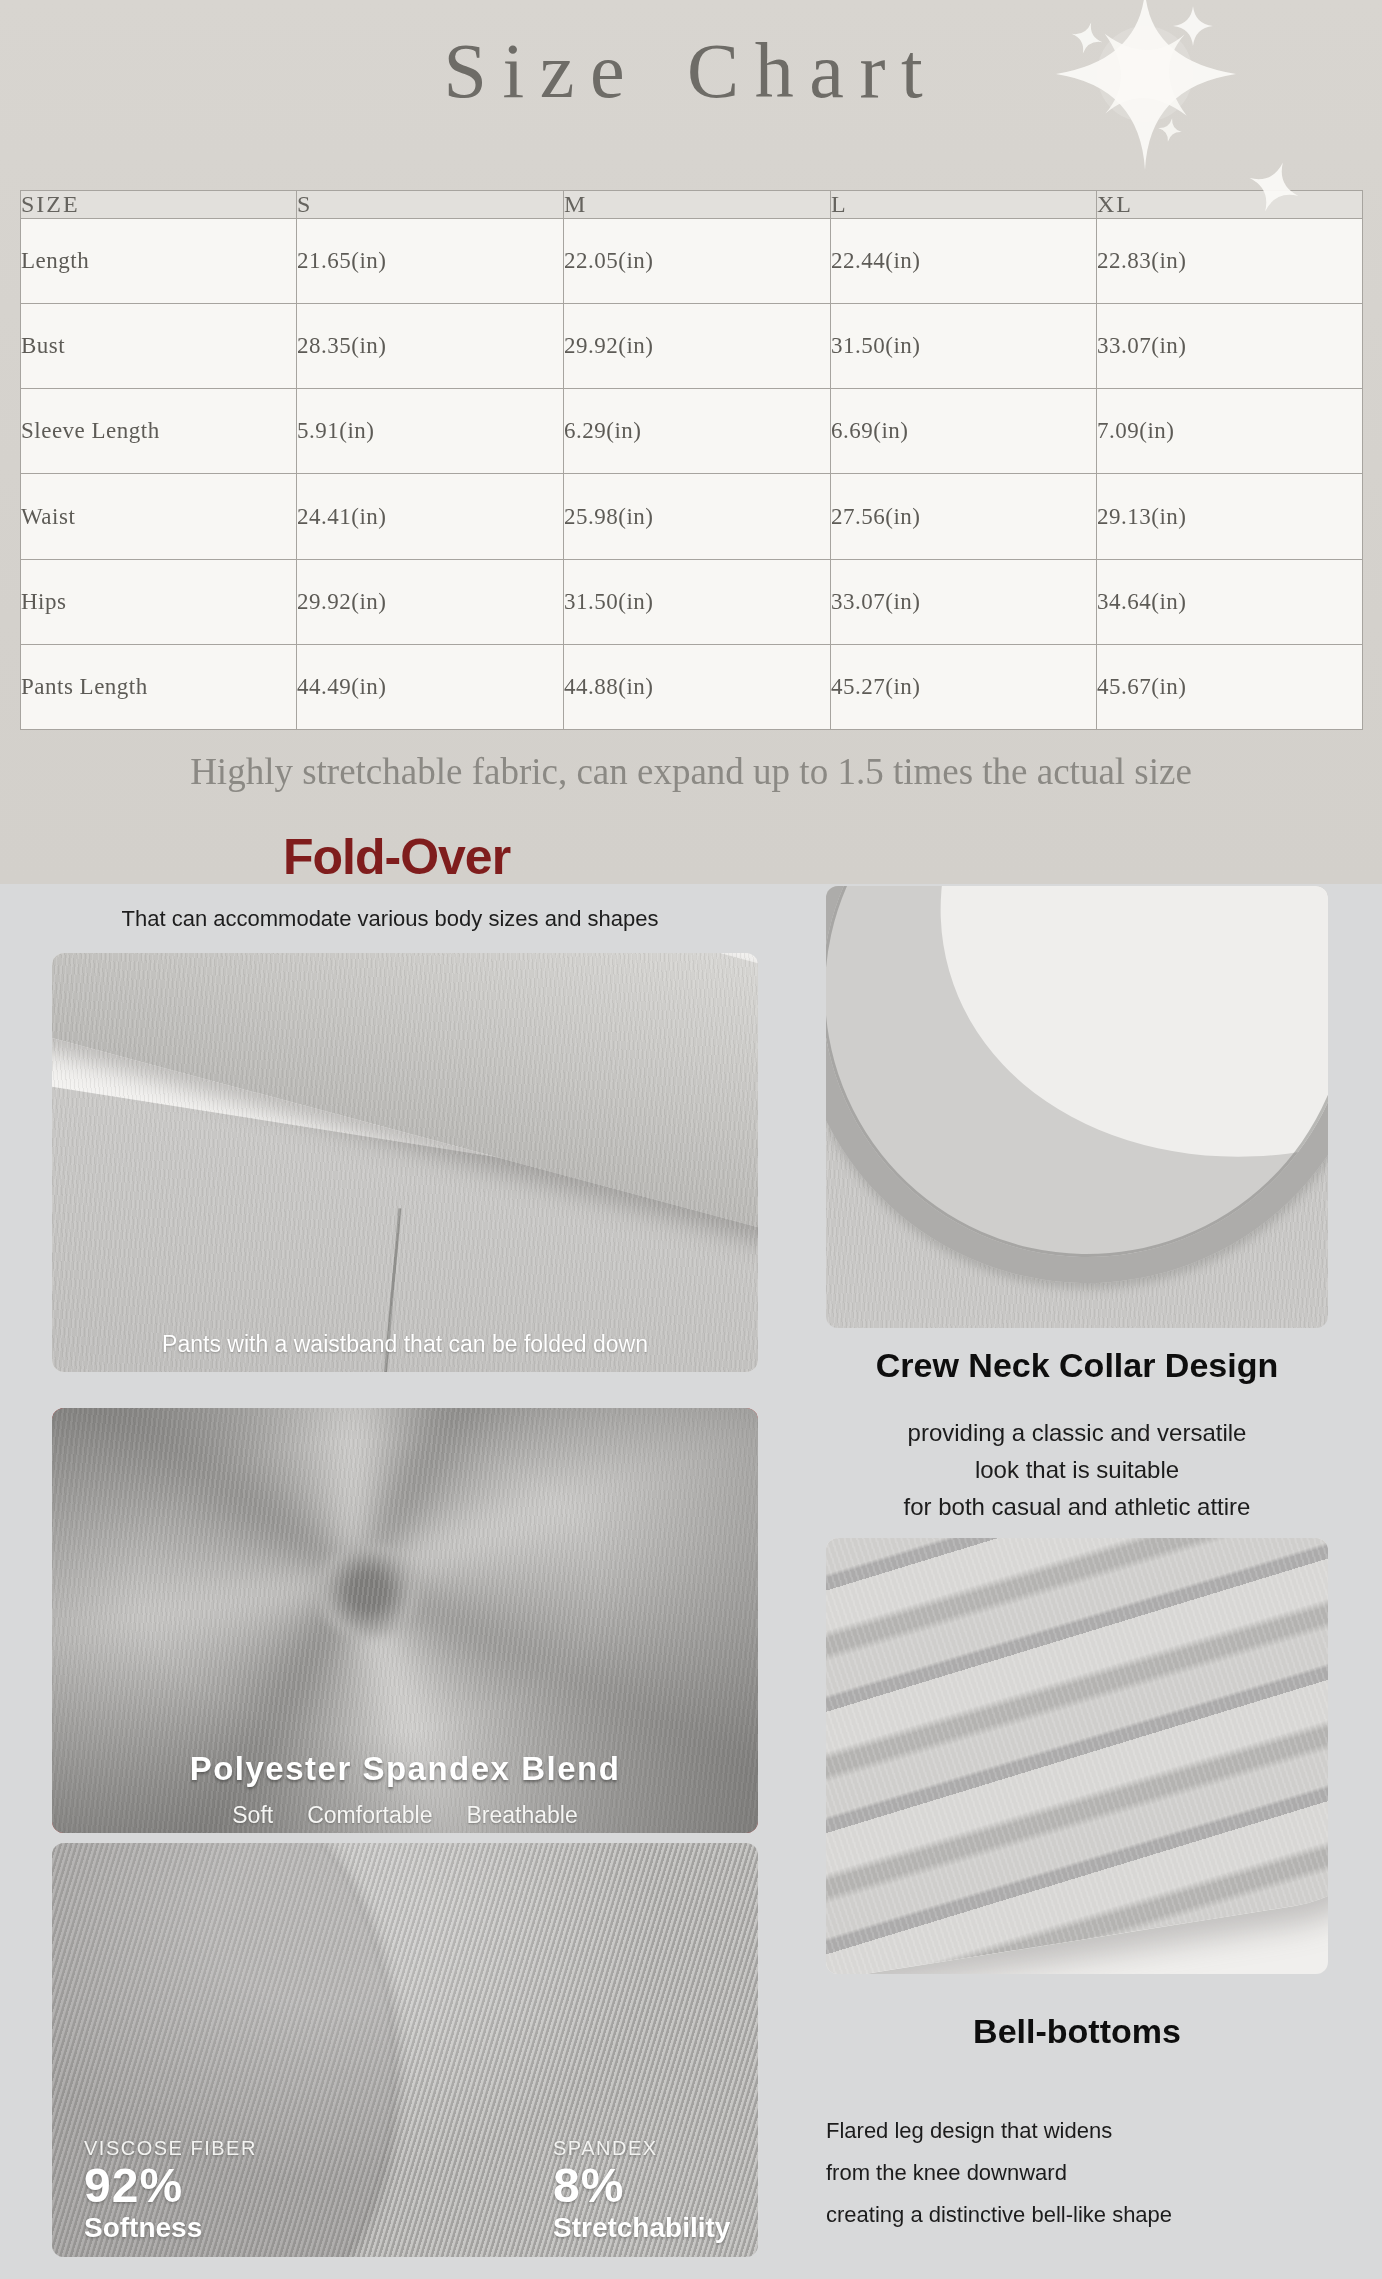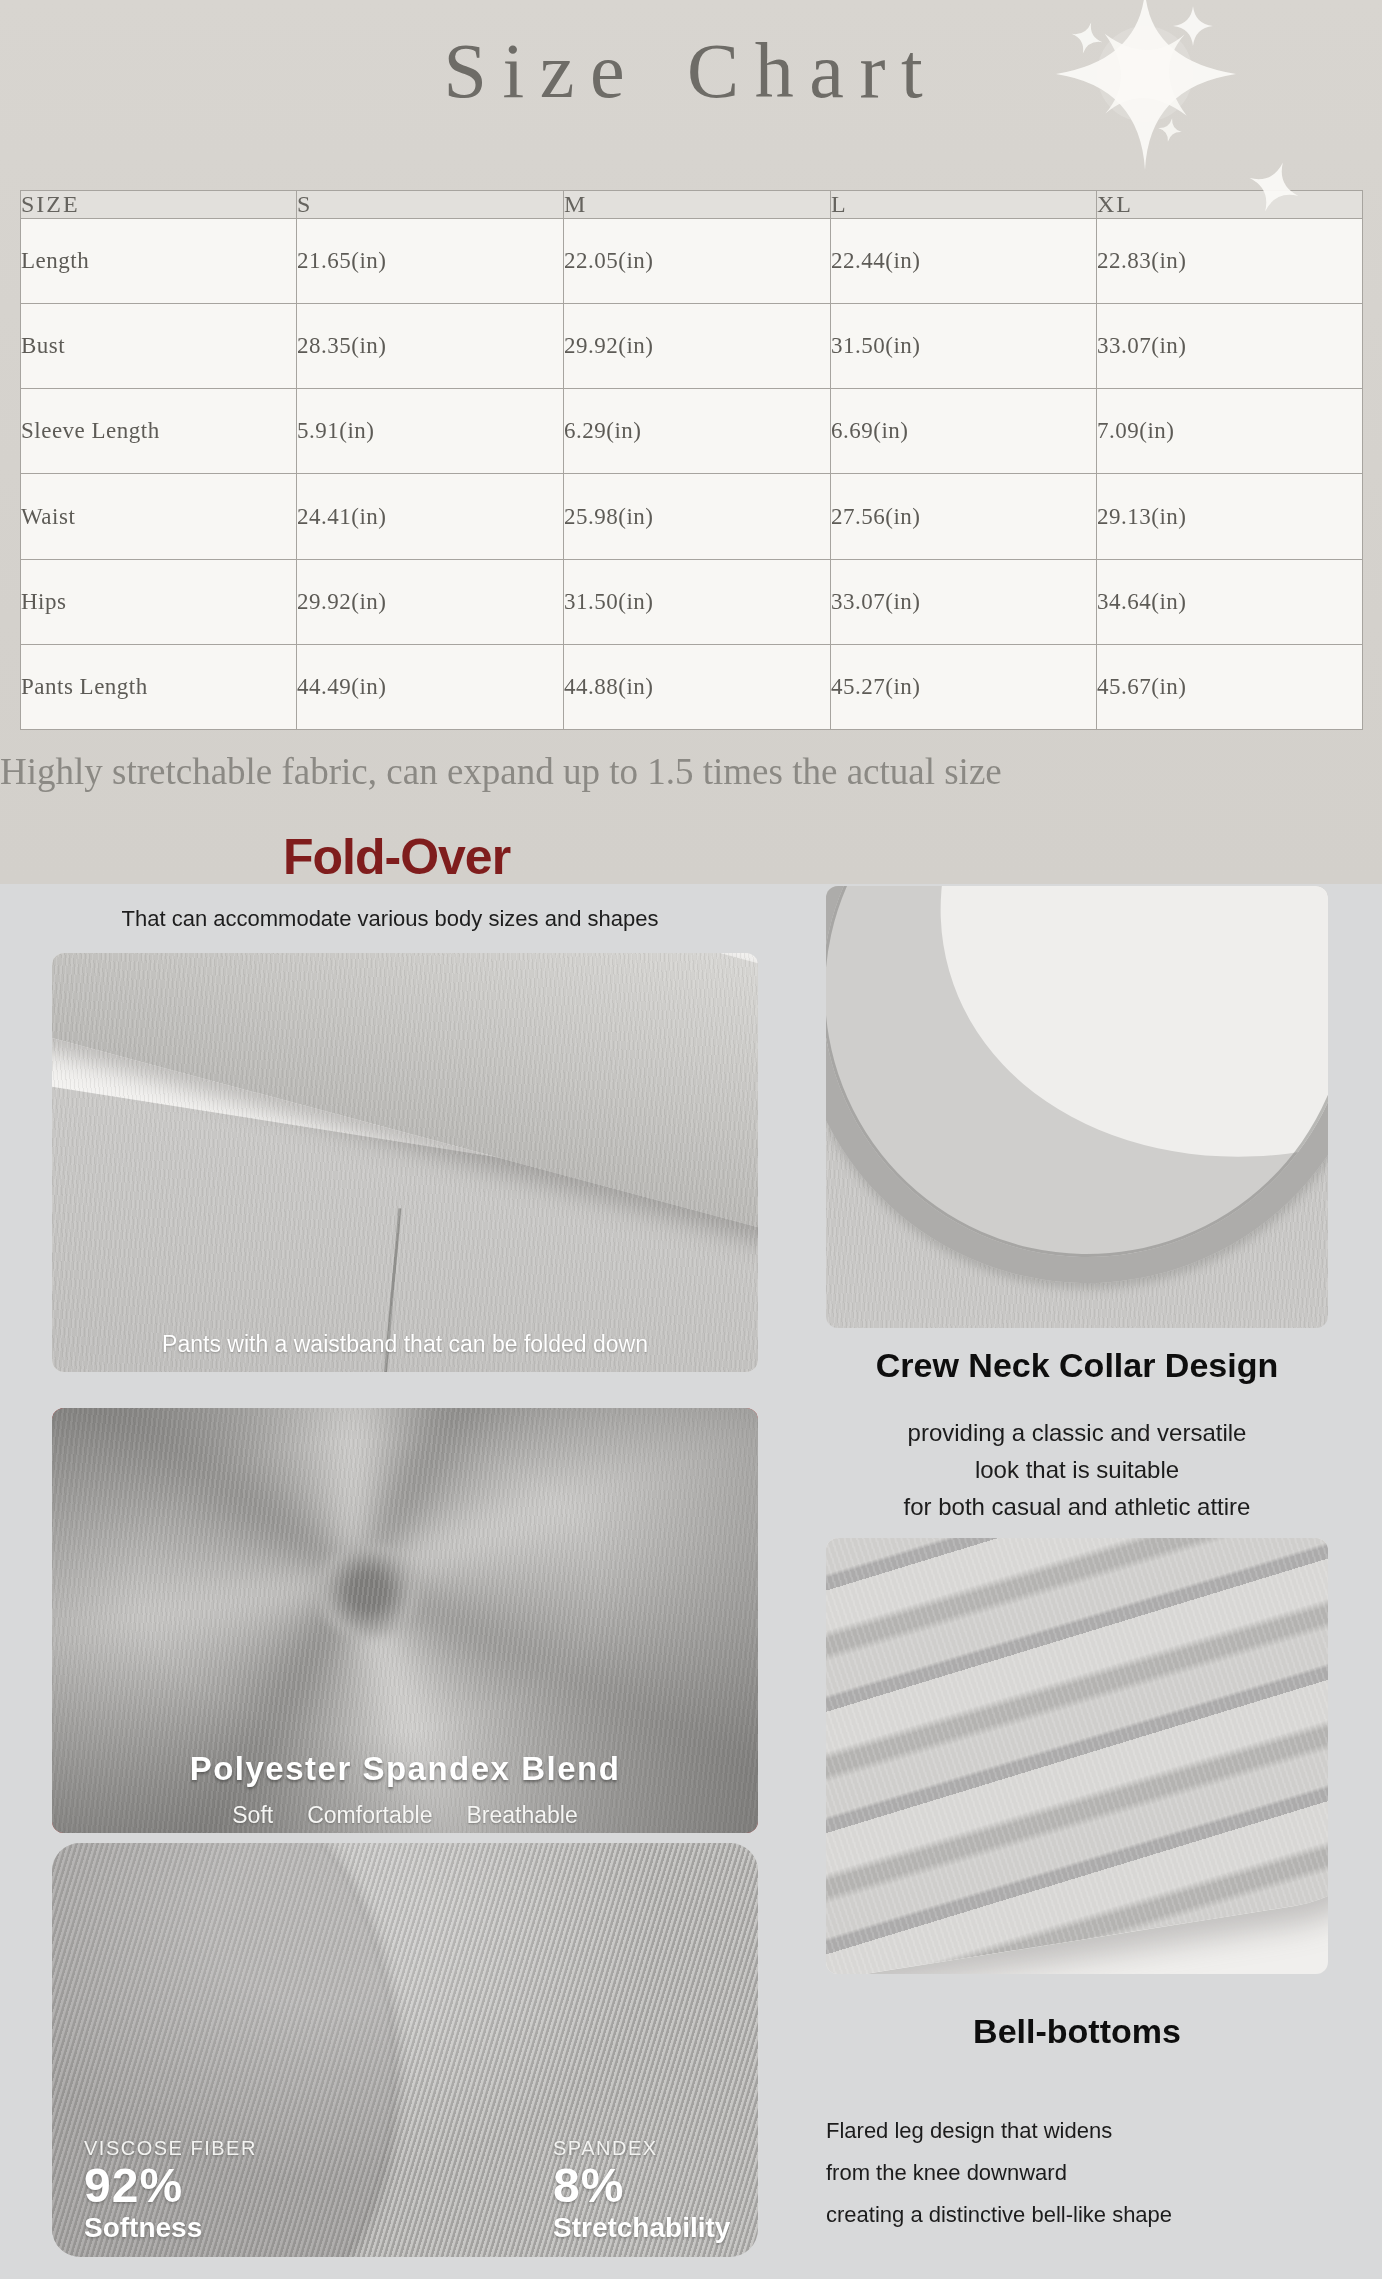--- a/index.html
+++ b/index.html
@@ -17,21 +17,21 @@
   .sparkles { position:absolute; left:1010px; top:0; width:372px; height:230px; z-index:4; }
 
   
   .table-wrap { position:absolute; left:20px; top:190px; width:1342px; height:540px; z-index:2; }
   table.size { width:100%; height:100%; border-collapse:collapse; table-layout:fixed;
                background:#f8f7f4; font-family:"Liberation Serif","DejaVu Serif",serif; }
   table.size th, table.size td { border:1px solid #a7a49f; text-align:left; vertical-align:middle; padding:0; }
   table.size th { background:#e2e0dc; font-weight:400; font-size:24px; color:#65635e; letter-spacing:2px; }
   table.size td { font-size:23px; color:#5d5b56; letter-spacing:0.5px; }
 
-  .stretch-note { position:absolute; left:0; top:750px; width:100%; text-align:left;
+  .stretch-note { position:absolute; left:0; top:750px; width:100%; text-align:center;
                   font-family:"Liberation Serif","DejaVu Serif",serif;
                   font-size:37px; color:#8b8984; }
 
   
   .fold-heading { position:absolute; left:283px; top:828px; z-index:3;
                   font-size:50px; font-weight:800; color:#7f1d1d; letter-spacing:-1px; }
   .fold-sub { position:absolute; left:60px; top:906px; width:660px; text-align:center;
               font-size:22px; color:#1d1d1d; }
 
   
@@ -92,21 +92,21 @@
       background: repeating-linear-gradient(80deg, rgba(255,255,255,.15) 0 2px, rgba(0,0,0,0) 2px 6px),
                   repeating-linear-gradient(172deg, #d8d7d5 0 38px, #b4b3b1 46px 60px, #cfcecc 68px 100px, #acabab 104px 116px);
       box-shadow:0 18px 30px rgba(108,107,105,.35); }
 
   .bell-heading { position:absolute; left:826px; top:2012px; width:502px; text-align:center;
                   font-size:34px; font-weight:800; color:#0e0e0e; }
   .bell-lines { position:absolute; left:826px; top:2110px; width:502px; text-align:left;
                 font-size:22px; line-height:42px; color:#1c1c1c; }
 
   
-  #img-rib { left:52px; top:1843px; width:706px; height:414px; background:#b1b0ae;border-radius:28px; }
+  #img-rib { left:52px; top:1843px; width:706px; height:414px; background:#b1b0ae; }
   .rib-texture { inset:0;
       background: repeating-linear-gradient(107deg, rgba(250,250,248,.30) 0 2px, rgba(104,103,101,.20) 3px 5px); }
   .rib-left { left:-14%; top:-12%; width:62%; height:128%;
       border-radius:0 48% 42% 0 / 0 64% 58% 0;
       background:rgba(128,127,125,.34); box-shadow:8px 0 12px rgba(78,77,75,.28); filter:blur(1px); }
   .rib-light { inset:0;
       background:radial-gradient(ellipse at 38% 18%, rgba(255,255,255,.22) 0 18%, rgba(255,255,255,0) 55%); }
   .comp-block { position:absolute; top:294px; color:#ffffff; text-shadow:0 1px 3px rgba(70,70,68,.55); }
   .comp-label   { font-size:20px; font-weight:500; letter-spacing:1.5px; color:#f3f3f1; }
   .comp-percent { font-size:48px; font-weight:800; line-height:52px; letter-spacing:1px; }

